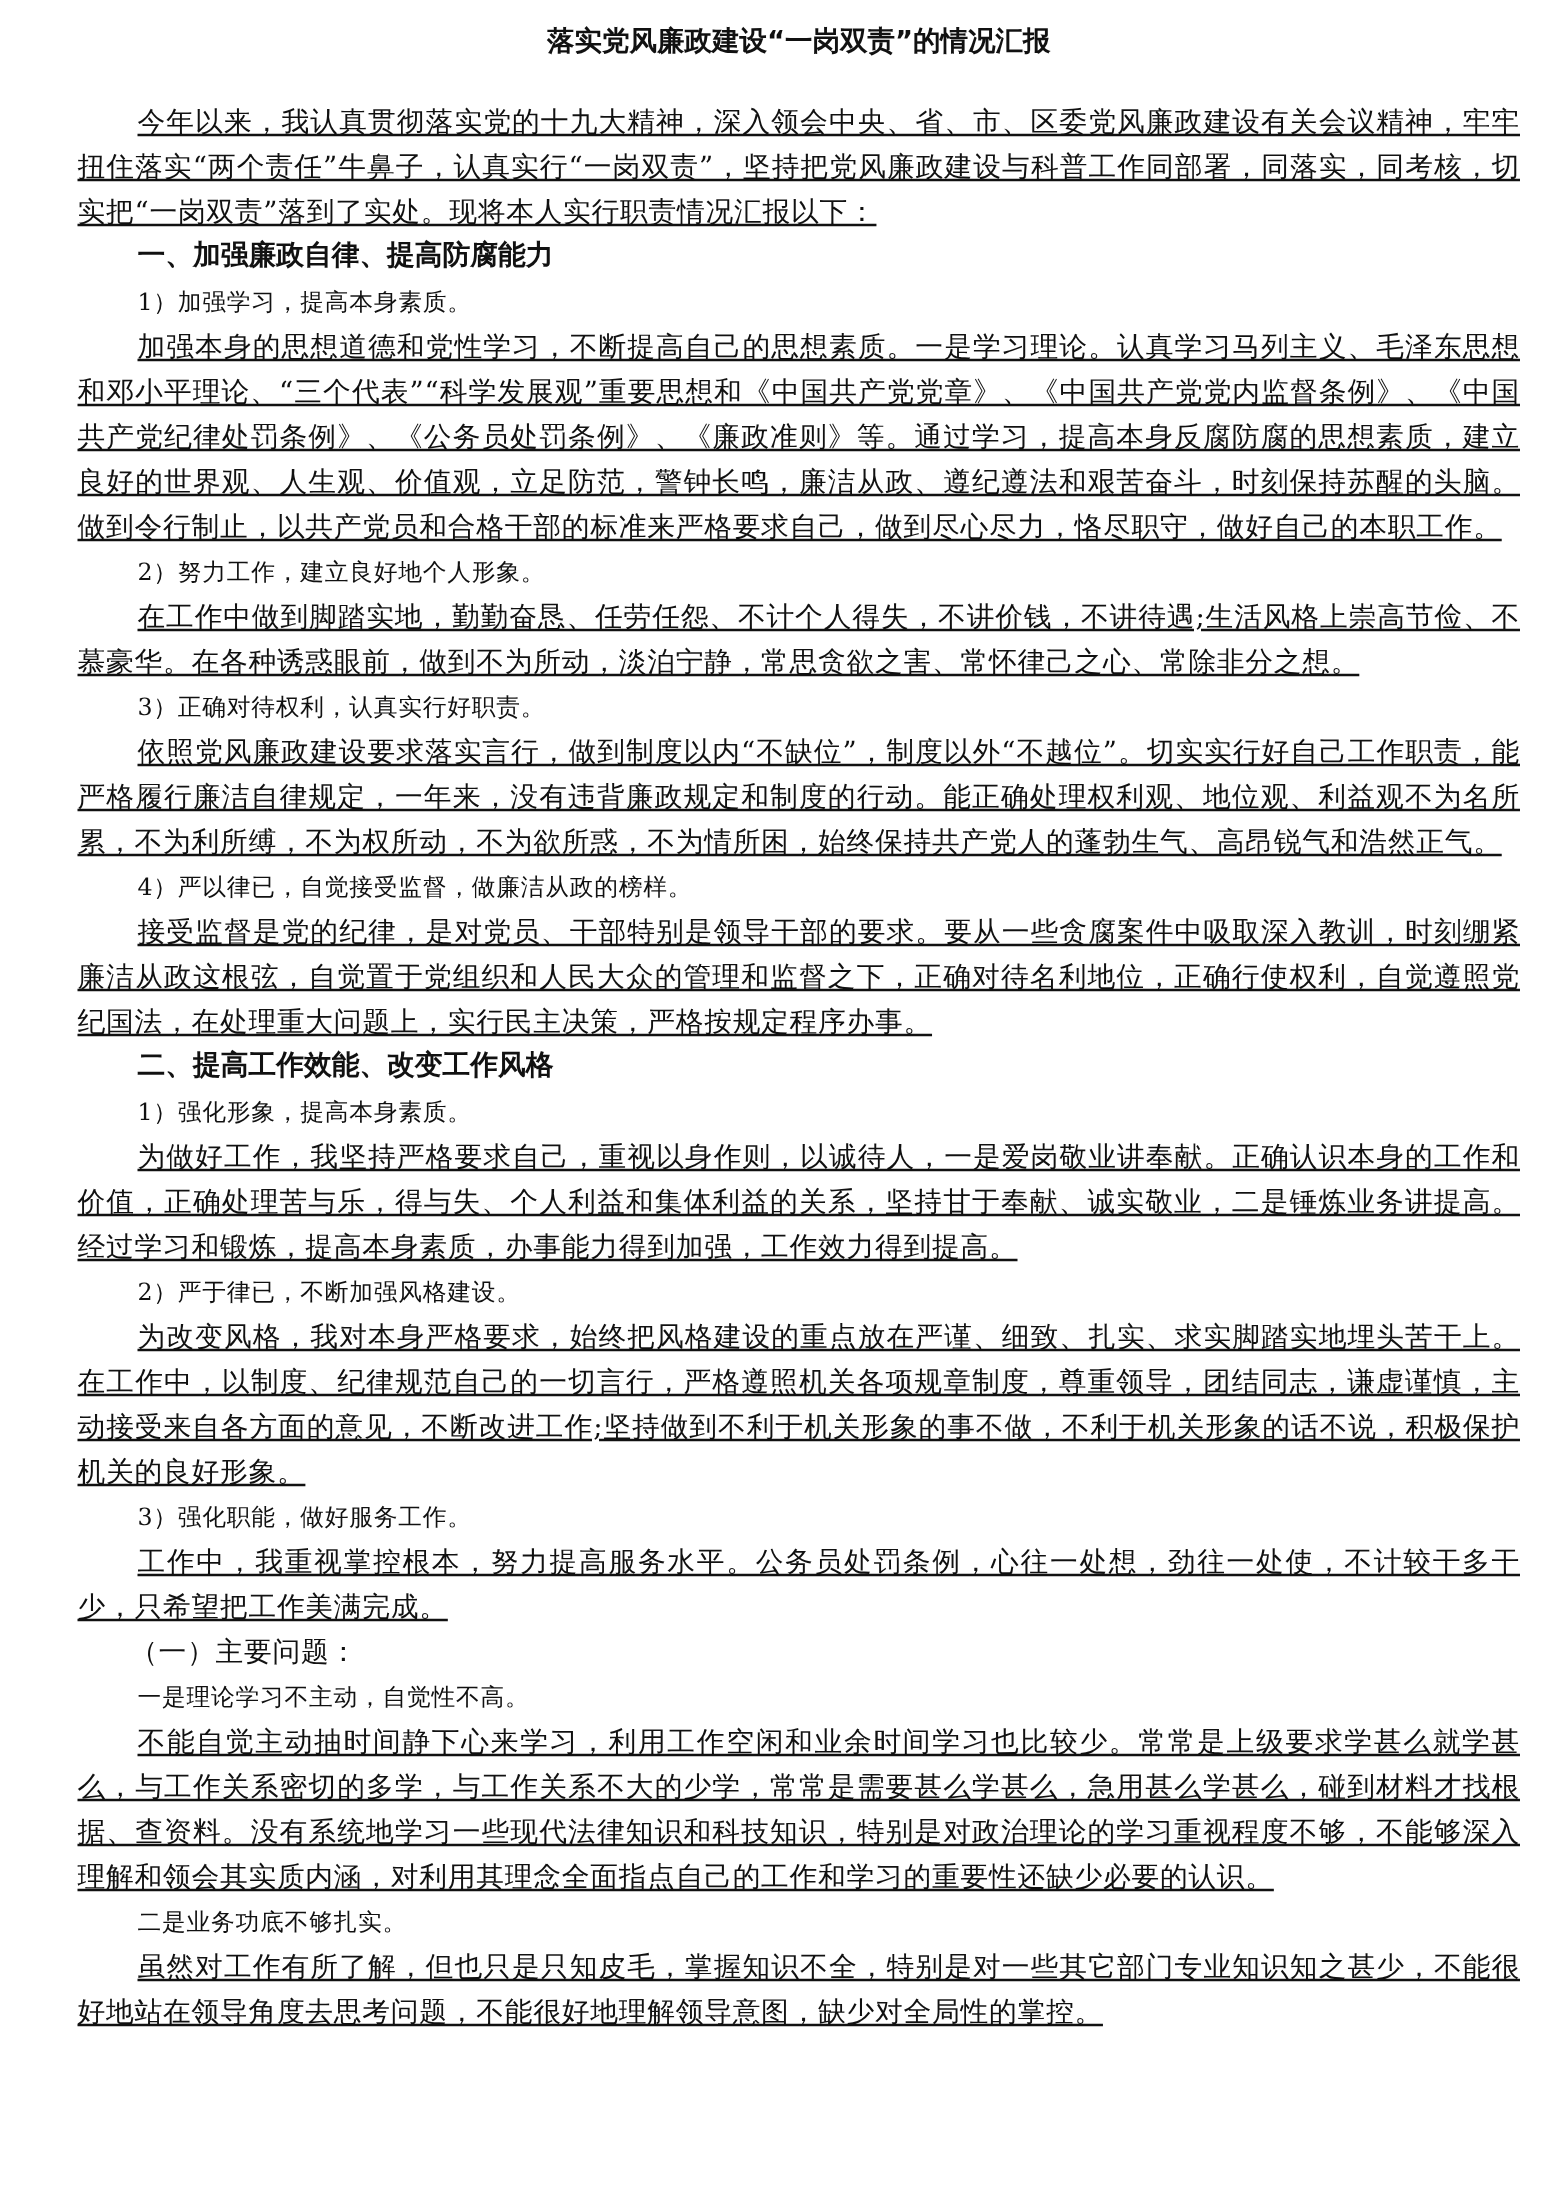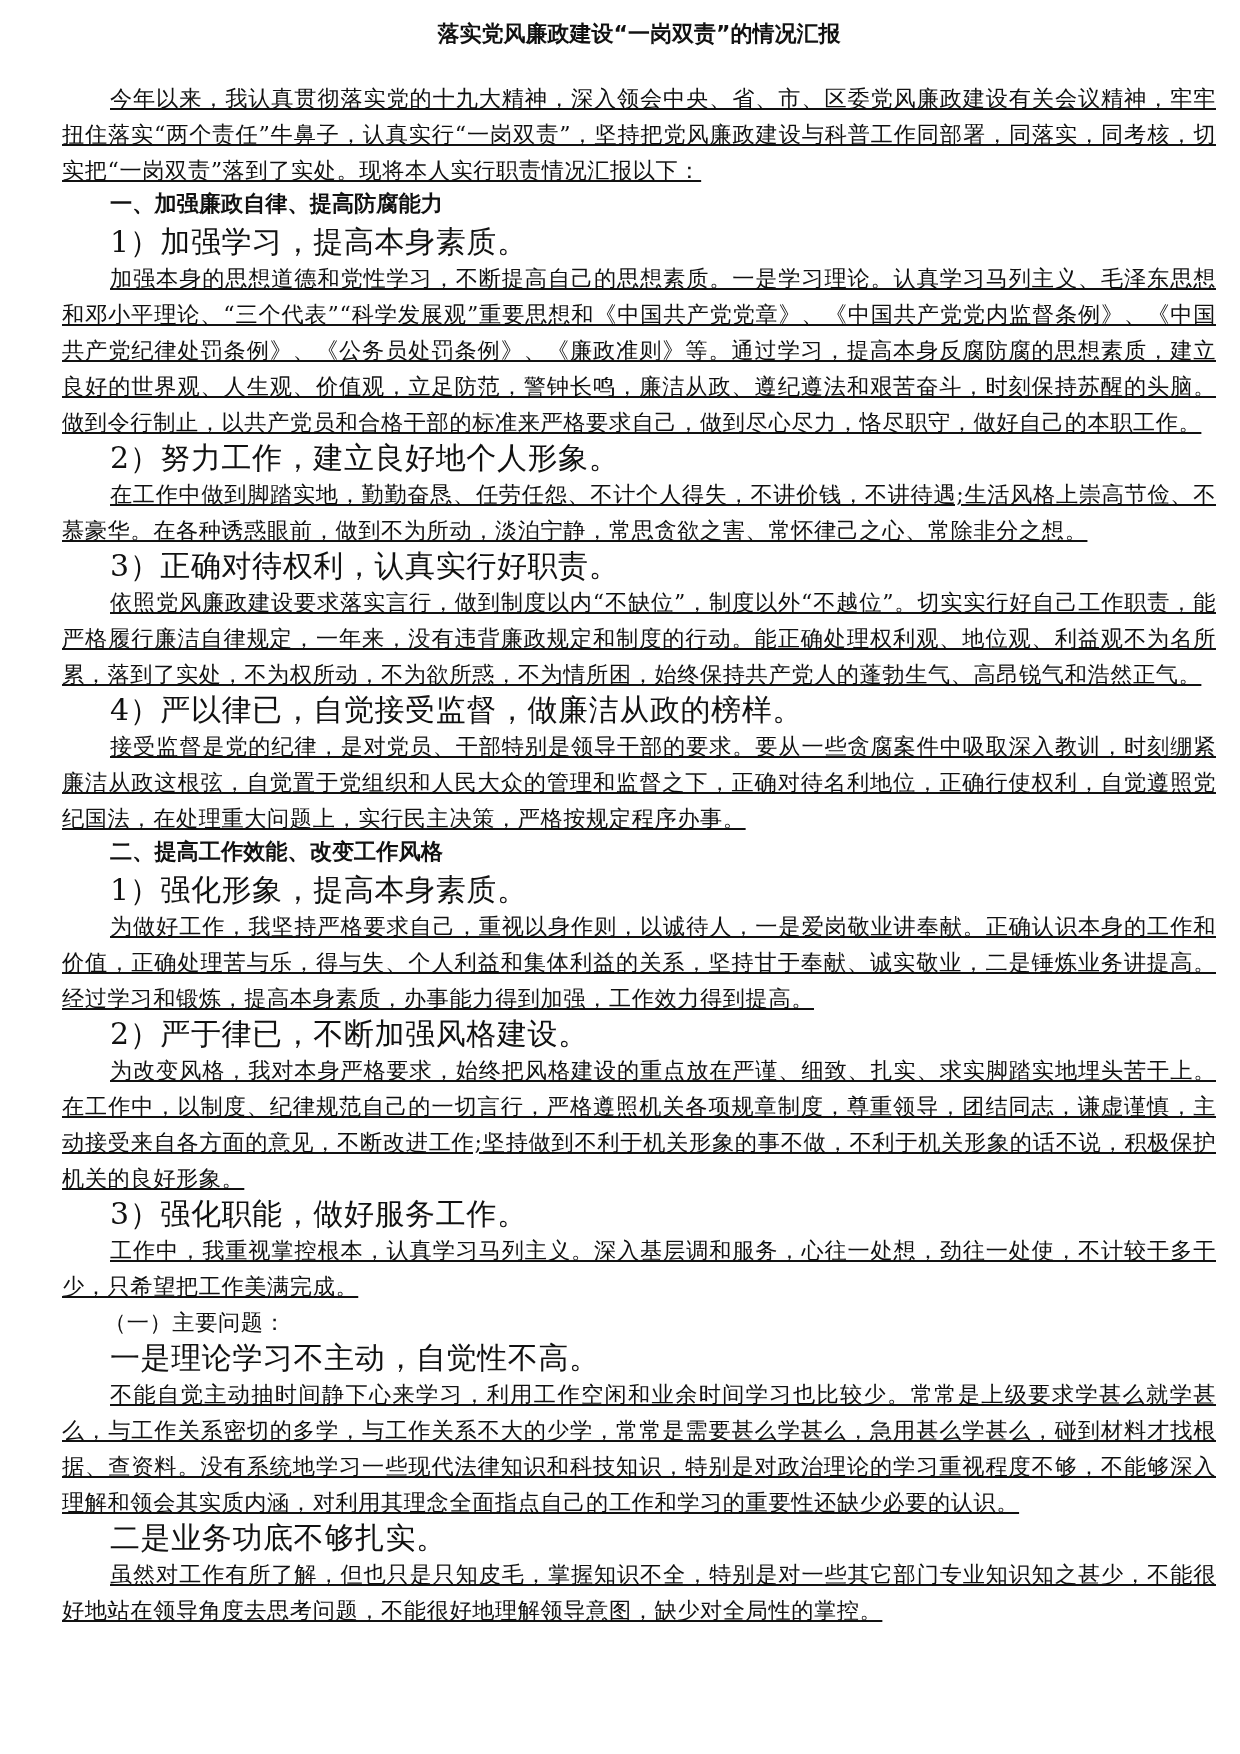--- a/index.html
+++ b/index.html
@@ -5,50 +5,50 @@
   html, body { margin: 0; padding: 0; background: #ffffff; }
   body { width: 1240px; height: 1754px; overflow: hidden; position: relative;
          font-family: "DejaVu Serif", "Liberation Serif", serif; color: #111; }
   .page { position: absolute; left: 62px; top: 16px; width: 1154px; }
   .title { text-align: center; font-weight: bold; font-size: 22px; line-height: 36px;
            margin: 0 0 28px 0; font-family: "DejaVu Sans", "Liberation Sans", sans-serif; }
   .p { font-size: 22.2px; line-height: 36px; margin: 0; text-align: justify;
        text-indent: 48px; letter-spacing: 0.6px; text-decoration: underline; }
   .h { font-size: 22.2px; line-height: 36px; margin: 0; text-indent: 48px; font-weight: bold;
        font-family: Liberation Mono, monospace; }
-  .sub { font-size: 30px; line-height: 36px; margin: 0; text-indent: 48px; letter-spacing: 0.6px; }
+  .sub { font-size: 19px; line-height: 36px; margin: 0; text-indent: 48px; letter-spacing: 0.6px; }
   .sub2 { font-size: 22.2px; line-height: 36px; margin: 0; text-indent: 42px; letter-spacing: 0.6px; }
 </style>
 </head>
 <body>
 
 <div class="page">
   <h1 class="title">落实党风廉政建设“一岗双责”的情况汇报</h1>
   <p class="p">今年以来，我认真贯彻落实党的十九大精神，深入领会中央、省、市、区委党风廉政建设有关会议精神，牢牢扭住落实“两个责任”牛鼻子，认真实行“一岗双责”，坚持把党风廉政建设与科普工作同部署，同落实，同考核，切实把“一岗双责”落到了实处。现将本人实行职责情况汇报以下：</p>
 
   <div>
     <p class="h">一、加强廉政自律、提高防腐能力</p>
     <p class="sub">1）加强学习，提高本身素质。</p>
     <p class="p">加强本身的思想道德和党性学习，不断提高自己的思想素质。一是学习理论。认真学习马列主义、毛泽东思想和邓小平理论、“三个代表”“科学发展观”重要思想和《中国共产党党章》、《中国共产党党内监督条例》、《中国共产党纪律处罚条例》、《公务员处罚条例》、《廉政准则》等。通过学习，提高本身反腐防腐的思想素质，建立良好的世界观、人生观、价值观，立足防范，警钟长鸣，廉洁从政、遵纪遵法和艰苦奋斗，时刻保持苏醒的头脑。做到令行制止，以共产党员和合格干部的标准来严格要求自己，做到尽心尽力，恪尽职守，做好自己的本职工作。</p>
     <p class="sub">2）努力工作，建立良好地个人形象。</p>
     <p class="p">在工作中做到脚踏实地，勤勤奋恳、任劳任怨、不计个人得失，不讲价钱，不讲待遇;生活风格上崇高节俭、不慕豪华。在各种诱惑眼前，做到不为所动，淡泊宁静，常思贪欲之害、常怀律己之心、常除非分之想。</p>
     <p class="sub">3）正确对待权利，认真实行好职责。</p>
-    <p class="p">依照党风廉政建设要求落实言行，做到制度以内“不缺位”，制度以外“不越位”。切实实行好自己工作职责，能严格履行廉洁自律规定，一年来，没有违背廉政规定和制度的行动。能正确处理权利观、地位观、利益观不为名所累，落到了实处，不为权所动，不为欲所惑，不为情所困，始终保持共产党人的蓬勃生气、高昂锐气和浩然正气。</p>
+    <p class="p">依照党风廉政建设要求落实言行，做到制度以内“不缺位”，制度以外“不越位”。切实实行好自己工作职责，能严格履行廉洁自律规定，一年来，没有违背廉政规定和制度的行动。能正确处理权利观、地位观、利益观不为名所累，不为利所缚，不为权所动，不为欲所惑，不为情所困，始终保持共产党人的蓬勃生气、高昂锐气和浩然正气。</p>
     <p class="sub">4）严以律已，自觉接受监督，做廉洁从政的榜样。</p>
     <p class="p">接受监督是党的纪律，是对党员、干部特别是领导干部的要求。要从一些贪腐案件中吸取深入教训，时刻绷紧廉洁从政这根弦，自觉置于党组织和人民大众的管理和监督之下，正确对待名利地位，正确行使权利，自觉遵照党纪国法，在处理重大问题上，实行民主决策，严格按规定程序办事。</p>
   </div>
 
   <div>
     <p class="h">二、提高工作效能、改变工作风格</p>
     <p class="sub">1）强化形象，提高本身素质。</p>
     <p class="p">为做好工作，我坚持严格要求自己，重视以身作则，以诚待人，一是爱岗敬业讲奉献。正确认识本身的工作和价值，正确处理苦与乐，得与失、个人利益和集体利益的关系，坚持甘于奉献、诚实敬业，二是锤炼业务讲提高。经过学习和锻炼，提高本身素质，办事能力得到加强，工作效力得到提高。</p>
     <p class="sub">2）严于律已，不断加强风格建设。</p>
     <p class="p">为改变风格，我对本身严格要求，始终把风格建设的重点放在严谨、细致、扎实、求实脚踏实地埋头苦干上。在工作中，以制度、纪律规范自己的一切言行，严格遵照机关各项规章制度，尊重领导，团结同志，谦虚谨慎，主动接受来自各方面的意见，不断改进工作;坚持做到不利于机关形象的事不做，不利于机关形象的话不说，积极保护机关的良好形象。</p>
     <p class="sub">3）强化职能，做好服务工作。</p>
-    <p class="p">工作中，我重视掌控根本，认真学习马列主义。深入基层调和服务，心往一处想，劲往一处使，不计较干多干少，只希望把工作美满完成。</p>
+    <p class="p">工作中，我重视掌控根本，努力提高服务水平。公务员处罚条例，心往一处想，劲往一处使，不计较干多干少，只希望把工作美满完成。</p>
   </div>
 
   <div>
     <p class="sub2">（一）主要问题：</p>
     <p class="sub">一是理论学习不主动，自觉性不高。</p>
     <p class="p">不能自觉主动抽时间静下心来学习，利用工作空闲和业余时间学习也比较少。常常是上级要求学甚么就学甚么，与工作关系密切的多学，与工作关系不大的少学，常常是需要甚么学甚么，急用甚么学甚么，碰到材料才找根据、查资料。没有系统地学习一些现代法律知识和科技知识，特别是对政治理论的学习重视程度不够，不能够深入理解和领会其实质内涵，对利用其理念全面指点自己的工作和学习的重要性还缺少必要的认识。</p>
     <p class="sub">二是业务功底不够扎实。</p>
     <p class="p">虽然对工作有所了解，但也只是只知皮毛，掌握知识不全，特别是对一些其它部门专业知识知之甚少，不能很好地站在领导角度去思考问题，不能很好地理解领导意图，缺少对全局性的掌控。</p>
   </div>
 </div>

